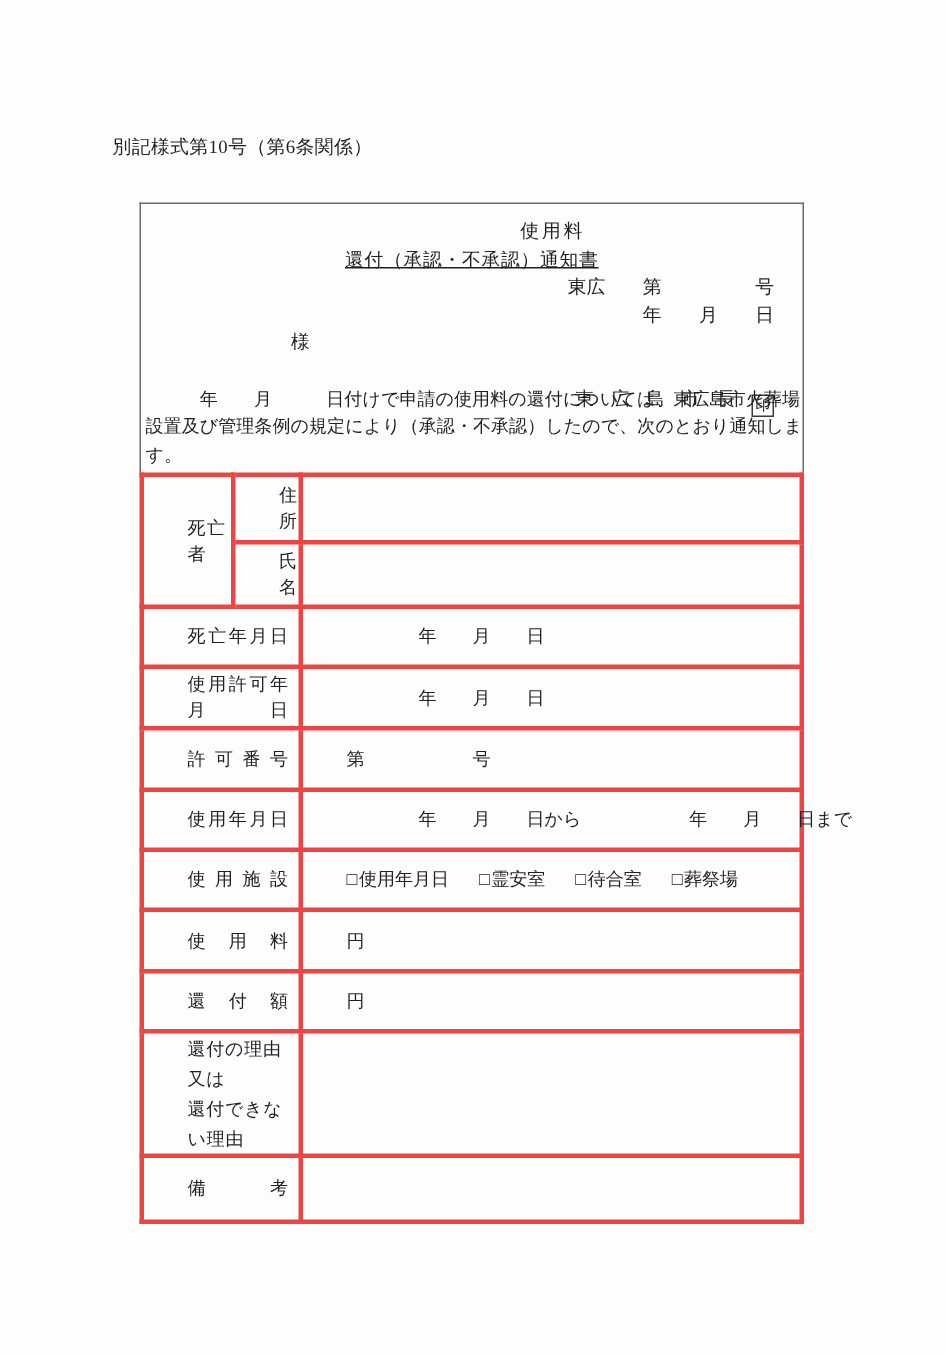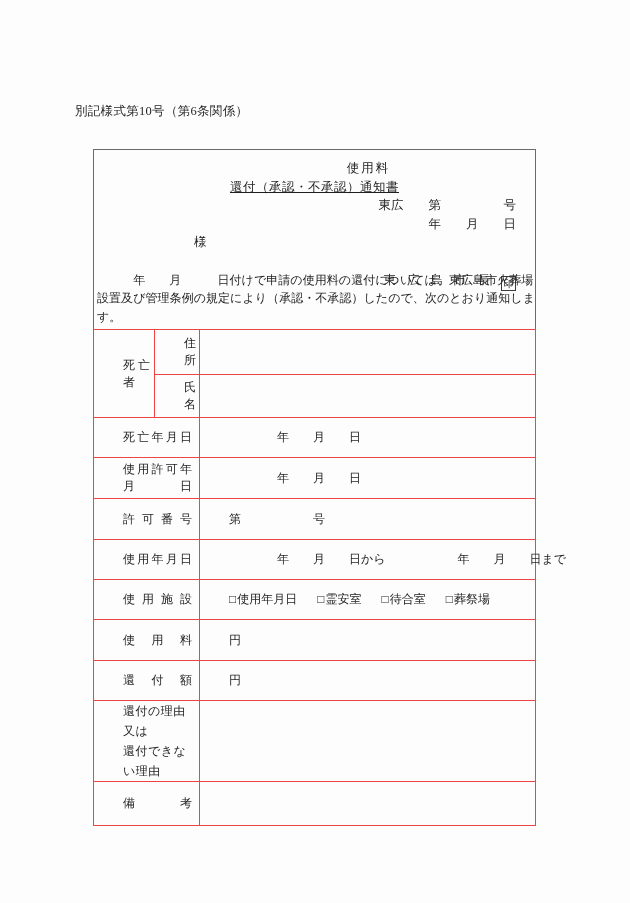--- a/index.html
+++ b/index.html
@@ -9,25 +9,25 @@
     color:#1f1f1f;
     -webkit-font-smoothing:antialiased;
   }
   .page {
     position:relative;
     width:630px; height:903px;
     background:#fdfdfd;
     overflow:hidden;
   }
   .form-label {
-    position:absolute; left:75px; top:103px;
+    position:absolute; left:75px; top:90px;
     font-size:12.5px; letter-spacing:0.3px;
   }
   .sheet {
-    position:absolute; left:93px; top:149px; width:443px;
+    position:absolute; left:93px; top:135px; width:443px;
   }
   
   .head-box {
     width:443px; height:180px;
     border:1px solid #6b6b6b; border-bottom:none;
     padding-top:9px;
     overflow:hidden;
   }
   .h-line {
     height:18.6px; line-height:18.6px;
@@ -48,21 +48,21 @@
     letter-spacing:0;
   }
   .bodyline { font-size:12px; padding:0 3px; letter-spacing:0.05px; }
   
   table.grid {
     width:443px;
     border-collapse:collapse;
     table-layout:fixed;
   }
   table.grid td {
-    border:1px solid #ef4444;
+    border:3px solid #ef4444;
     vertical-align:middle;
     font-size:12px;
     overflow:visible;
     padding-left:29px;
   }
   .jlabel {
     font-size:12.5px;
     text-align:justify;
     text-align-last:justify;
     text-justify:inter-character;

